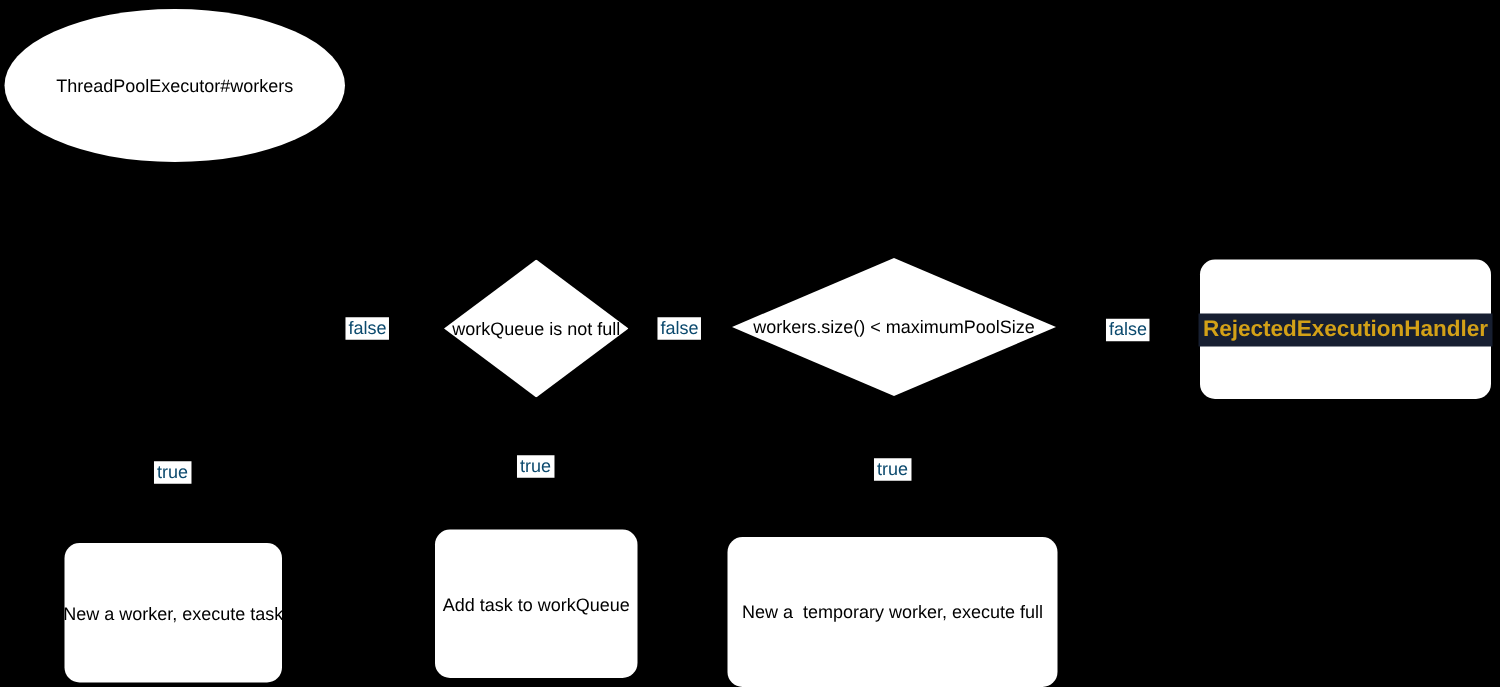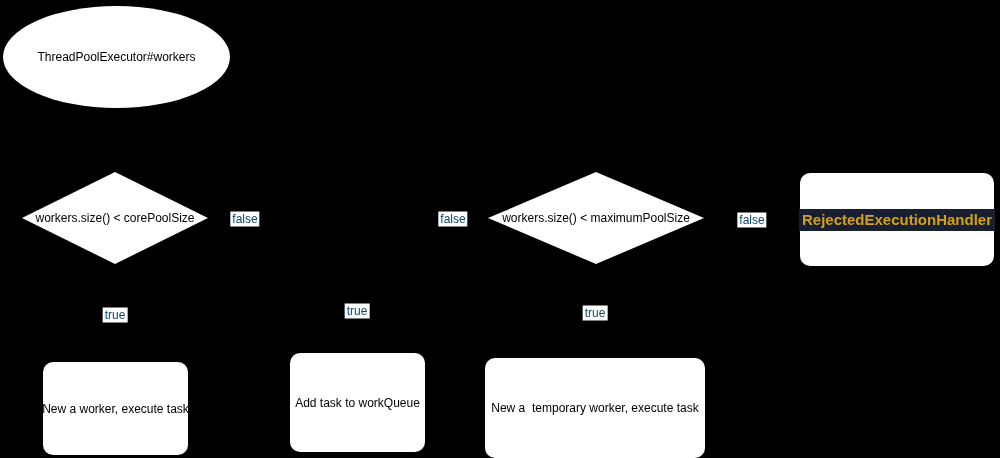--- a/index.html
+++ b/index.html
@@ -90,41 +90,41 @@
 </style>
 </head>
 <body>
 
 <div class="canvas">
 
   <div class="node ellipse">
     <span>ThreadPoolExecutor#workers</span>
   </div>
 
-  <div class="node diamond d1">
-    <span>workers.size() &lt; corePoolSize</span>
+  <div class="node diamond d2">
+    <span>workQueue is not full</span>
   </div>
   <div class="node handler">
     <div class="handler-highlight">
       <span>RejectedExecutionHandler</span>
     </div>
   </div>
 
   <div class="node diamond d3">
     <span>workers.size() &lt; maximumPoolSize</span>
   </div>
 
   <div class="node rect r1">
     <span>New a worker, execute task</span>
   </div>
   <div class="node rect r2">
     <span>Add task to workQueue</span>
   </div>
   <div class="node rect r3">
-    <span>New a  temporary worker, execute task</span>
+    <span>New a  temporary worker, execute full</span>
   </div>
 
   <span class="edge-label false1">false</span>
   <span class="edge-label false2">false</span>
   <span class="edge-label false3">false</span>
   <span class="edge-label true1">true</span>
   <span class="edge-label true2">true</span>
   <span class="edge-label true3">true</span>
 
 </div>

